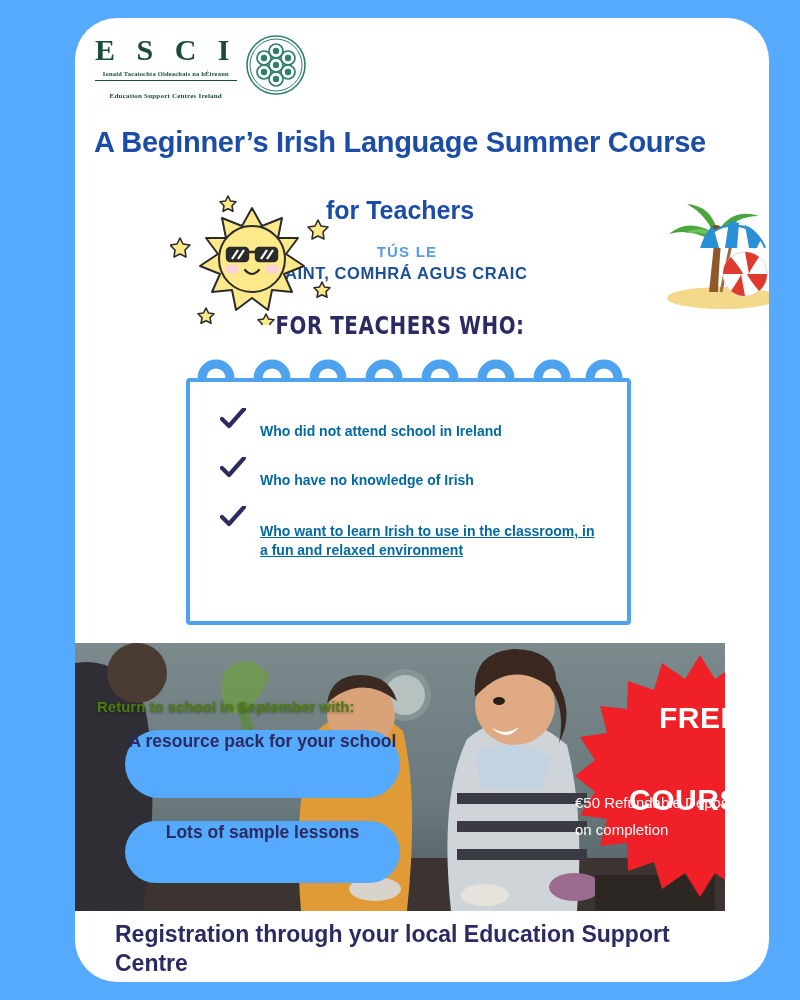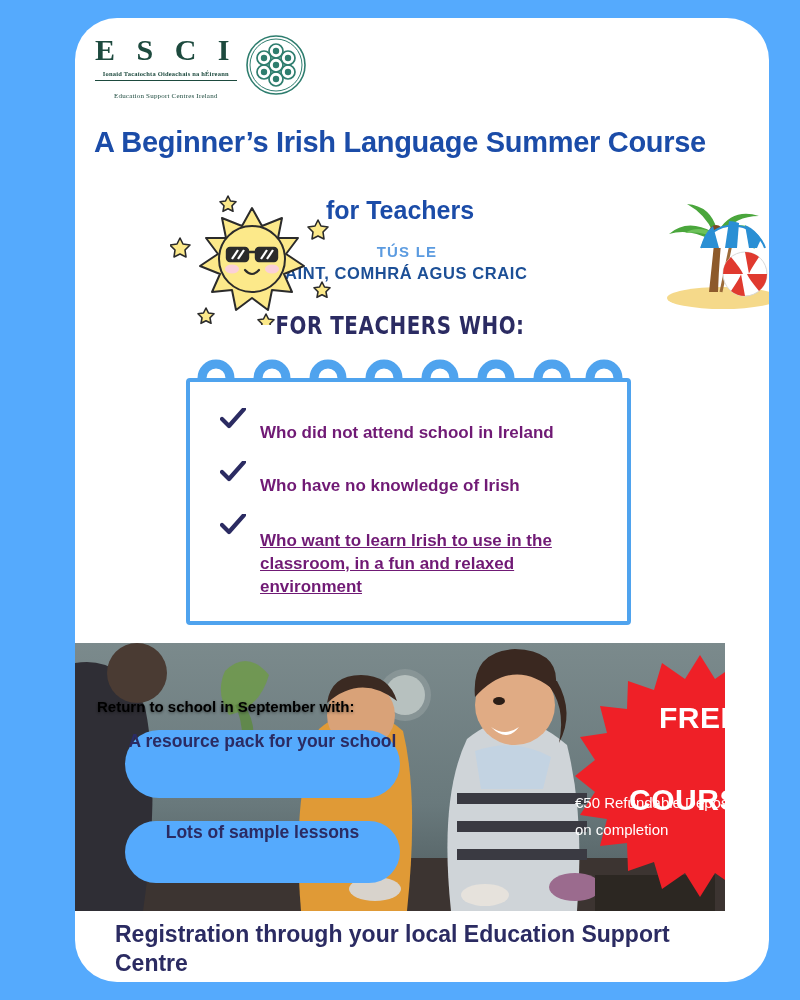--- a/index.html
+++ b/index.html
@@ -39,21 +39,21 @@
     color: #1d4a3e; line-height: 1.05;
   }
   .esci-ga {
     font-family: "Liberation Serif", serif;
     font-size: 6.5px; font-weight: 700; color: #1d4a3e;
     letter-spacing: .2px; margin-top: 4px;
     border-bottom: 1px solid #1d4a3e; padding-bottom: 3px;
   }
   .esci-en {
     font-family: "Liberation Serif", serif;
-    font-size: 7px; font-weight: 400; color: #1d4a3e;
+    font-size: 7px; font-weight: 700; color: #1d4a3e;
     letter-spacing: .2px; margin-top: 11px;
   }
   .cogg {
     position: absolute; right: 16px; top: 22px;
     display: flex; align-items: center; gap: 14px;
   }
   .cogg-text {
     font-family: "DejaVu Sans", sans-serif;
     font-size: 11.5px; color: #3b3b3b; line-height: 1.45;
     text-align: left; padding-right: 14px;
@@ -114,35 +114,35 @@
     position: absolute; left: 30px; top: 30px;
     width: 385px;
   }
   .check-row {
     display: flex; align-items: flex-start; gap: 14px;
     margin-bottom: 20px;
   }
   .check-row:last-child { margin-bottom: 0; }
   .tick { flex: 0 0 26px; margin-top: -4px; }
   .check-text {
-    font-size: 17px; font-weight: 700; color: #701a75;
+    font-size: 14px; font-weight: 700; color: #0369a1;
     line-height: 1.35; padding-top: 10px;
   }
   .check-row.multi .check-text { padding-top: 12px; text-decoration: underline; }
 
   
   .photo {
     position: absolute; left: 0; top: 625px;
     width: 650px; height: 268px;
     overflow: hidden;
   }
   .photo-bg { position: absolute; inset: 0; }
   .return-label {
     position: absolute; left: 22px; top: 55px;
-    font-size: 15px; font-weight: 700; color: #000000;
+    font-size: 15px; font-weight: 700; color: #4d7c0f;
     text-shadow: 0 1px 3px rgba(0,0,0,.45);
   }
   .pill {
     position: absolute;
     background: #55aafd;
     border-radius: 100px;
     color: #2b2b62; font-weight: 700; font-size: 17.5px;
     text-align: center;
     display: flex; align-items: flex-start; justify-content: center;
     line-height: 1.3;

